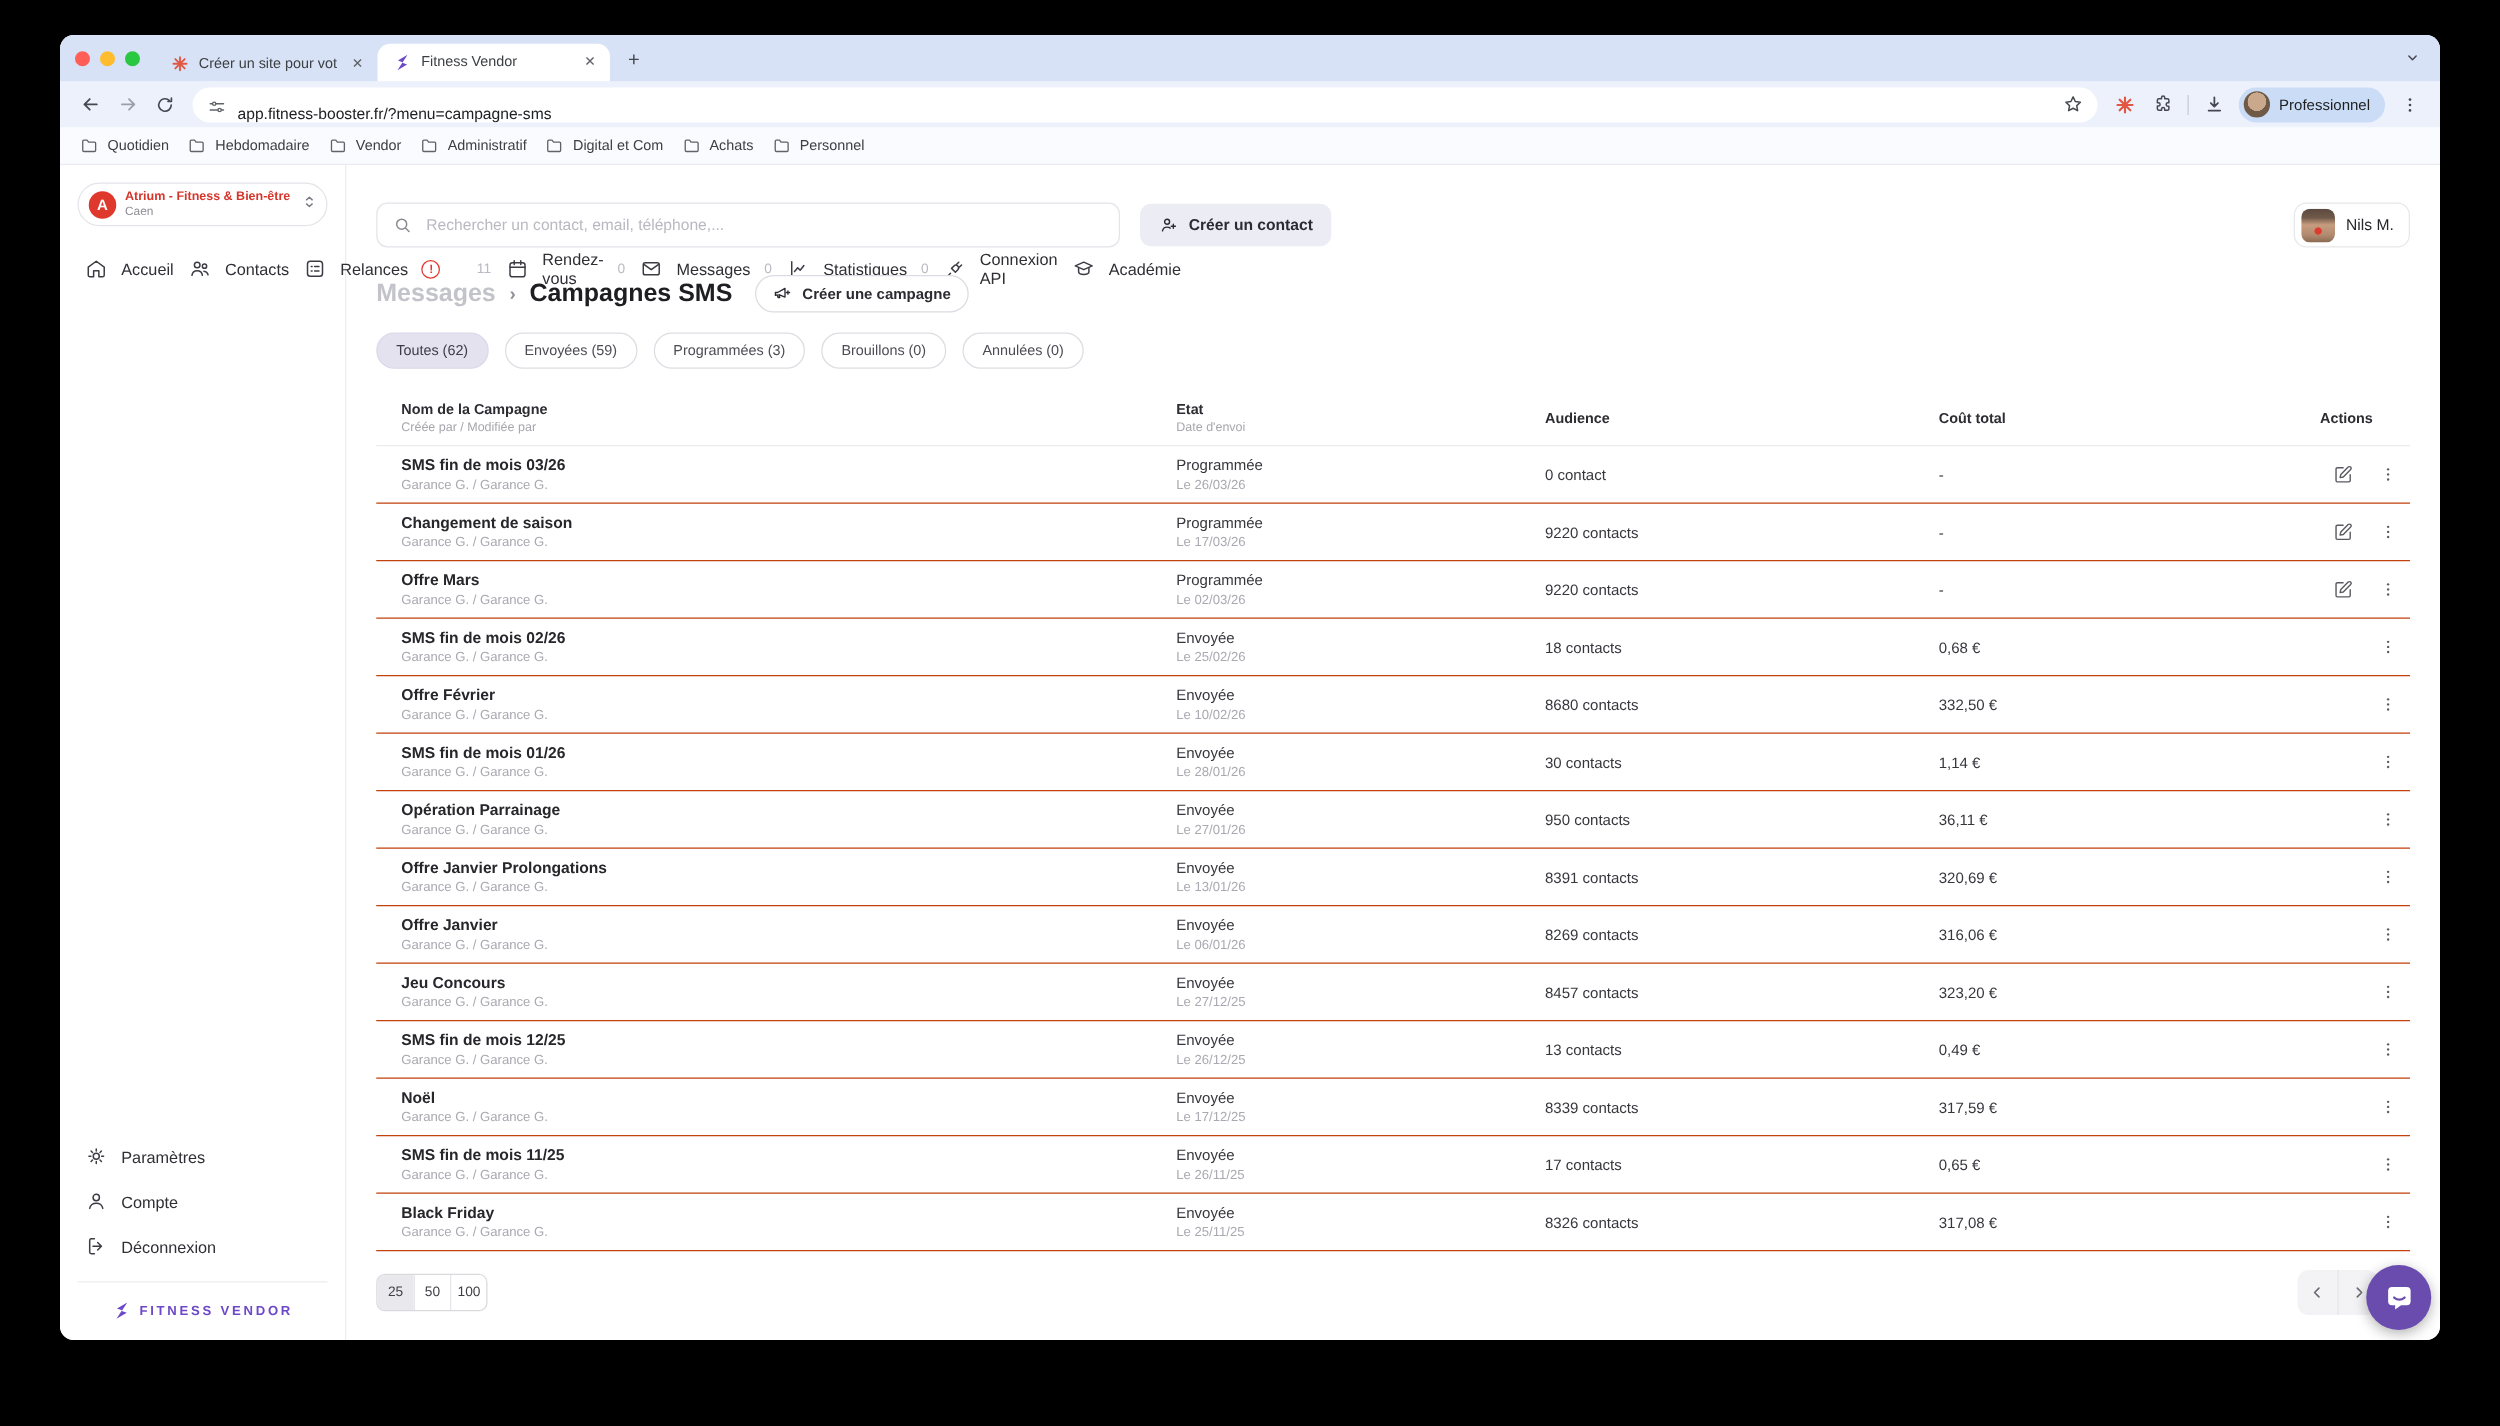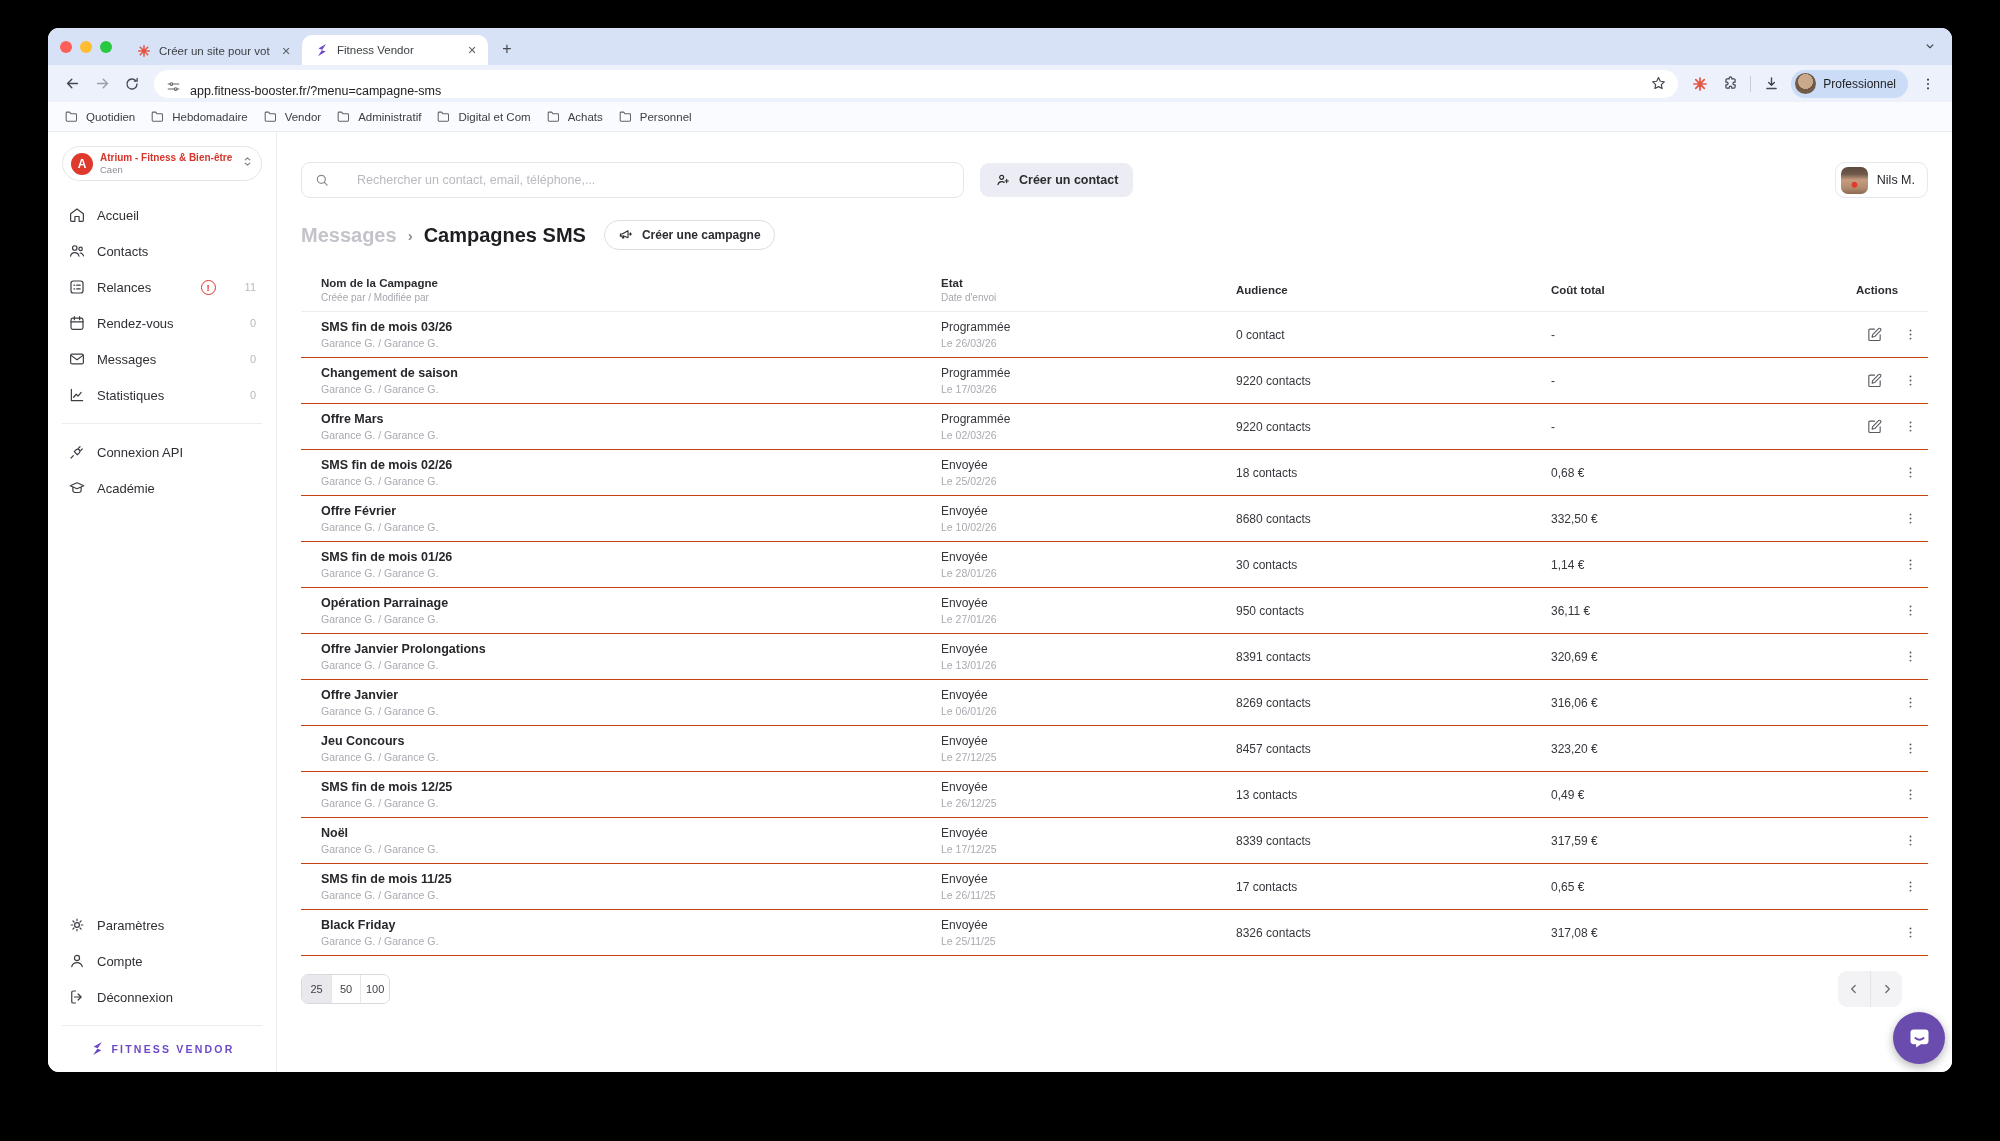--- a/index.html
+++ b/index.html
@@ -41,33 +41,33 @@
   .bm{display:flex;align-items:center;gap:7px;font-size:11.5px;color:#3c4043;cursor:pointer}
   
   .app{flex:1;display:flex;min-height:0;background:#fff}
   .sidebar{width:229px;flex:none;border-right:1px solid #ededf0;display:flex;flex-direction:column;padding:14px 14px 16px}
   .workspace{border:1px solid #e4e4ea;border-radius:18px;padding:5px 8px;display:flex;align-items:center;gap:7px;cursor:pointer}
   .ws-av{width:22px;height:22px;border-radius:50%;background:var(--danger);color:#fff;font-size:12px;font-weight:700;display:grid;place-items:center;flex:none}
   .ws-meta{flex:1;min-width:0}
   .ws-name{font-size:10px;font-weight:700;color:#d6352b;line-height:1.2;white-space:nowrap;overflow:hidden}
   .ws-loc{font-size:9.5px;color:#8d8d96;line-height:1.2}
   .ws-caret{color:#7a7a84;flex:none}
-  .nav{margin-top:16px;display:flex;flex-direction:column}
+  .nav{margin-top:16px;display:flex;flex-direction:row}
   .nav-item{height:36px;display:flex;align-items:center;gap:11px;padding:0 6px;font-size:13px;font-weight:500;color:#2f2f35;border-radius:8px;cursor:pointer}
   .nav-item svg{width:18px;height:18px;color:#3c3c44;flex:none}
   .nav-count{margin-left:auto;font-size:11px;color:#b9b9c1}
   .nav-count.fixed{margin-left:18px}
   .alert-badge{margin-left:auto;width:15px;height:15px;border:1.5px solid var(--danger);border-radius:50%;color:var(--danger);font-size:9.5px;font-weight:700;display:grid;place-items:center;flex:none}
   .nav-divider{height:1px;background:#ededf1;margin:10px 0}
   .sidebar-bottom{margin-top:auto}
   .brand{display:flex;align-items:center;justify-content:center;gap:7px;margin-top:10px;padding-top:15px;border-top:1px solid #ededf1;color:var(--accent);font-size:10.5px;font-weight:700;letter-spacing:2.2px}
   
   .main{flex:1;min-width:0;padding:28px 24px 0;display:flex;flex-direction:column;position:relative}
   .top-row{display:flex;align-items:center;height:40px}
-  .search{width:663px;height:36px;border:1px solid #e4e4e9;border-radius:9px;display:flex;align-items:center;gap:25px;padding:0 12px;background:#fff}
+  .search{width:595px;height:36px;border:1px solid #e4e4e9;border-radius:9px;display:flex;align-items:center;gap:9px;padding:0 12px;background:#fff}
   .search svg{color:#8a8a93;flex:none}
   .search input{border:none;outline:none;flex:1;font-size:12.5px;color:#333;background:transparent;font-family:inherit}
   .search input::placeholder{color:#b9b9c1}
   .create-contact{margin-left:16px;height:34px;background:#ececf5;border:none;border-radius:9px;display:flex;align-items:center;gap:8px;padding:0 15px;font-size:12.5px;font-weight:600;color:#2b2b31;cursor:pointer;font-family:inherit}
   .user-chip{margin-left:auto;height:36px;border:1px solid #e7e7ec;background:#fff;border-radius:10px;display:flex;align-items:center;gap:9px;padding:0 12px 0 5px;cursor:pointer}
   .user-av{width:27px;height:27px;border-radius:7px;flex:none;
     background:
       radial-gradient(circle at 50% 66%, #e03a2e 0 2.6px, rgba(0,0,0,0) 3.2px),
       linear-gradient(180deg,#5c4a3e 0%,#6f584a 26%,#c79c7f 48%,#b08a6f 78%,#8a6a52 100%)}
   .user-name{font-size:12.5px;font-weight:500;color:#26262b}
@@ -394,20 +394,41 @@
         <span class="bc-title">Campagnes SMS</span>
         <button class="create-campaign">
           <svg viewBox="0 0 24 24" width="16" height="16" fill="none" stroke="#2b2b31" stroke-width="1.6" stroke-linecap="round" stroke-linejoin="round">
               <path d="M3.5 10.5v3.5l2.2-.7 1 3.2h2l-1-3.5 7.3 3V5.5l-8.8 5z"></path>
               <path d="M18.5 8.5v4M16.5 10.5h4"></path>
             </svg>
           <span>Créer une campagne</span>
         </button>
       </div>
 
+      <div class="filters">
+        <button class="pill active">
+            <span class="pill-label">Toutes (62)</span>
+          </button>
+
+        <button class="pill">
+            <span class="pill-label">Envoyées (59)</span>
+          </button>
+
+        <button class="pill">
+            <span class="pill-label">Programmées (3)</span>
+          </button>
+
+        <button class="pill">
+            <span class="pill-label">Brouillons (0)</span>
+          </button>
+
+        <button class="pill">
+            <span class="pill-label">Annulées (0)</span>
+          </button>
+      </div>
 
       <div class="table">
         <div class="thead">
           <div class="cell-pad">
             <div class="th-t">Nom de la Campagne</div>
             <div class="th-s">Créée par / Modifiée par</div>
           </div>
           <div>
             <div class="th-t">Etat</div>
             <div class="th-s">Date d'envoi</div>

